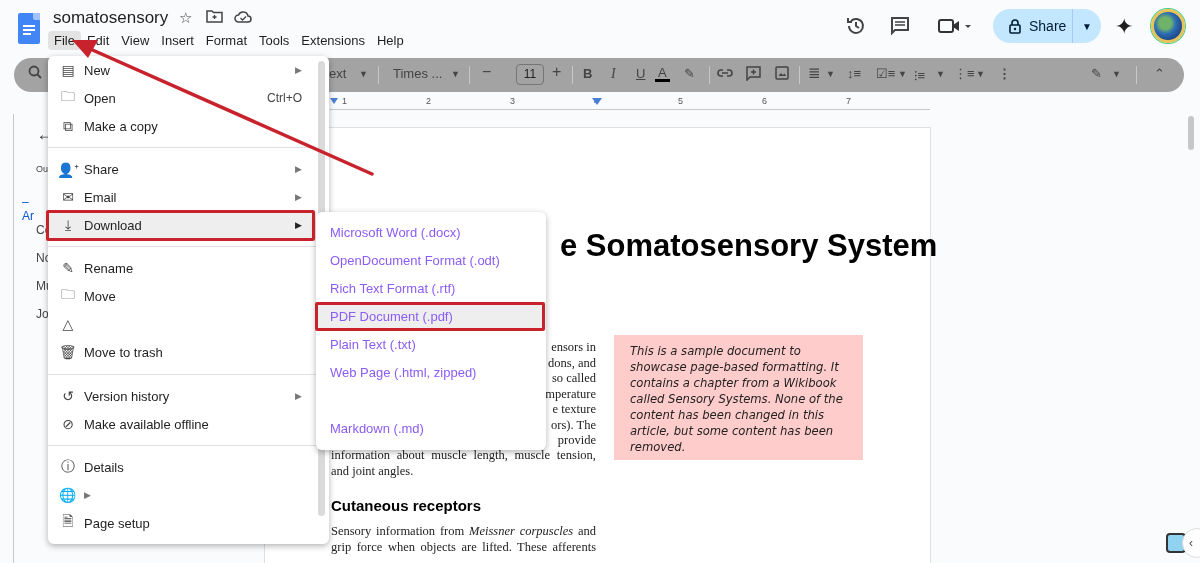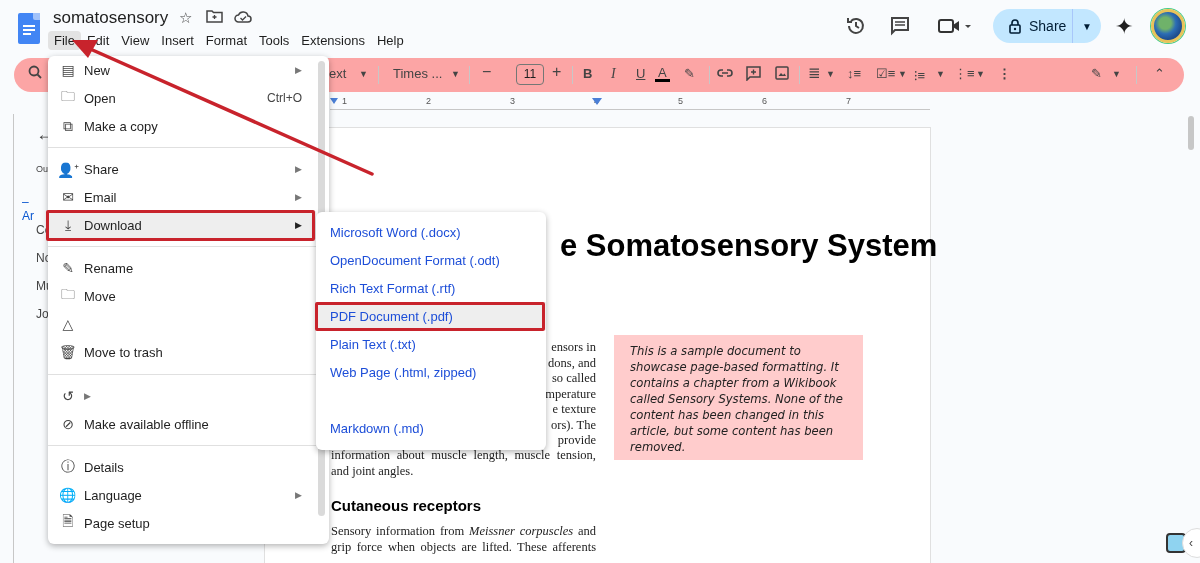--- a/index.html
+++ b/index.html
@@ -17,21 +17,21 @@
   .menubar span { padding: 2px 6px; border-radius: 4px; }
   .menubar span.active { background: #e3e3e3; }
   .tr-icon { position: absolute; top: 6px; font-size: 19px; color: #444; }
   .share-btn { position: absolute; left: 993px; top: 9px; width: 108px; height: 34px; border-radius: 17px; background: #c2e7ff; display: flex; align-items: center; font-size: 14px; color: #001d35; }
   .share-btn .main { display: flex; align-items: center; gap: 8px; padding-left: 16px; width: 80px; height: 100%; border-right: 1px solid #a8c7fa; }
   .share-btn .dd { flex: 1; text-align: center; font-size: 10px; }
   .gemini { position: absolute; left: 1115px; top: 14px; font-size: 22px; color: #1f1f1f; }
   .avatar { position: absolute; left: 1151px; top: 9px; width: 34px; height: 34px; border-radius: 50%; background: radial-gradient(circle at 40% 40%, #6fb26a 0 25%, #2c6db5 45%, #1e4c8d 70%); border: 3px solid #e8c35a; box-shadow: 0 0 0 1px #4c8; }
 
   
-  .toolbar { position: absolute; left: 14px; top: 58px; width: 1170px; height: 34px; background: #fca5a5; border-radius: 17px; }
+  .toolbar { position: absolute; left: 14px; top: 58px; width: 1170px; height: 34px; background: #a3a3a3; border-radius: 17px; }
   .tb { position: absolute; top: 8px; font-size: 13px; color: #444; }
   .tb-sep { position: absolute; top: 8px; width: 1px; height: 18px; background: #c7c7c7; }
   .font-size-box { position: absolute; left: 502px; top: 6px; width: 28px; height: 21px; border: 1px solid #747775; border-radius: 4px; font-size: 12px; text-align: center; line-height: 19px; color: #1f1f1f; }
 
   
   .ruler { position: absolute; left: 330px; top: 96px; width: 600px; height: 14px; border-bottom: 1px solid #c7c7c7; }
   .ruler .num { position: absolute; top: 0; font-size: 9px; color: #555; }
   .vruler { position: absolute; left: 13px; top: 114px; width: 1px; height: 449px; background: #c7c7c7; }
 
   
@@ -57,21 +57,21 @@
   .menu-item .right { font-size: 12px; color: #444; padding-right: 14px; }
   .menu-item .arrow { font-size: 9px; color: #777; padding-right: 14px; }
   .menu-item.hl { background: #eeeeee; }
   .menu-sep { position: absolute; left: 0; width: 268px; height: 1px; background: #e0e0e0; }
   .menu-scroll { position: absolute; left: 270px; top: 5px; width: 7px; height: 455px; background: #dadada; border-radius: 4px; }
 
   .red-box { position: absolute; border: 3px solid #c8232c; border-radius: 2px; pointer-events: none; }
 
   
   .sub-menu { position: absolute; left: 316px; top: 212px; width: 230px; height: 238px; background: #fff; border-radius: 6px; box-shadow: 0 2px 6px rgba(0,0,0,.3); }
-  .sub-item { position: absolute; left: 0; width: 230px; height: 28px; padding-left: 14px; display: flex; align-items: center; font-size: 13px; color: #1d4ed8; }
+  .sub-item { position: absolute; left: 0; width: 230px; height: 28px; padding-left: 14px; display: flex; align-items: center; font-size: 13px; color: #8b5cf6; }
   .sub-item.hl { background: #eeeeee; }
 
   .arrow-svg { position: absolute; left: 0; top: 0; pointer-events: none; }
 </style>
 </head>
 <body>
 
 <div class="doc-logo">
   <div class="ln" style="top:12px"></div>
     <div class="ln" style="top:16px"></div>
@@ -287,34 +287,34 @@
   <div class="menu-item" style="top:254px">
     <span class="ic">△</span>
   </div>
   <div class="menu-item" style="top:282px">
     <span class="ic">🗑</span>
     <span class="lbl">Move to trash</span>
   </div>
   <div class="menu-sep" style="top:318px"></div>
   <div class="menu-item" style="top:326px">
     <span class="ic">↺</span>
+    <span class="lbl">Version history</span>
     <span class="arrow">▶</span>
   </div>
   <div class="menu-item" style="top:354px">
     <span class="ic">⊘</span>
     <span class="lbl">Make available offline</span>
   </div>
   <div class="menu-sep" style="top:389px"></div>
   <div class="menu-item" style="top:397px">
     <span class="ic">ⓘ</span>
     <span class="lbl">Details</span>
   </div>
   <div class="menu-item" style="top:425px">
     <span class="ic">🌐</span>
-    <span class="lbl">Language</span>
     <span class="arrow">▶</span>
   </div>
   <div class="menu-item" style="top:453px">
     <span class="ic">🗎</span>
     <span class="lbl">Page setup</span>
   </div>
   <div class="menu-scroll"></div>
 </div>
 
 <div class="sub-menu">

